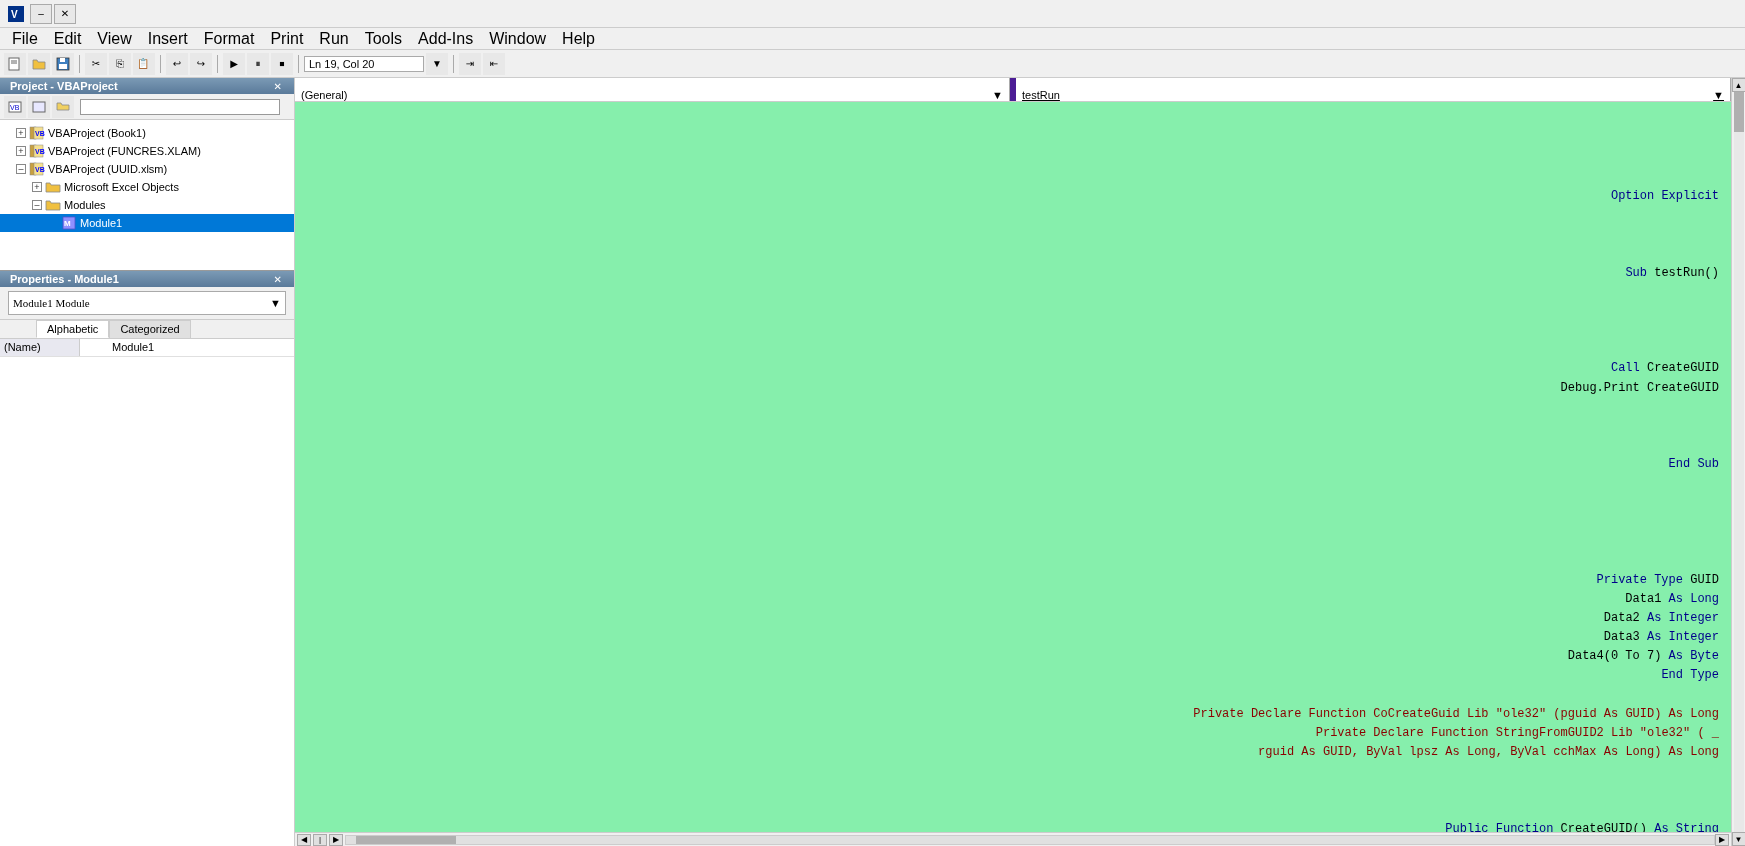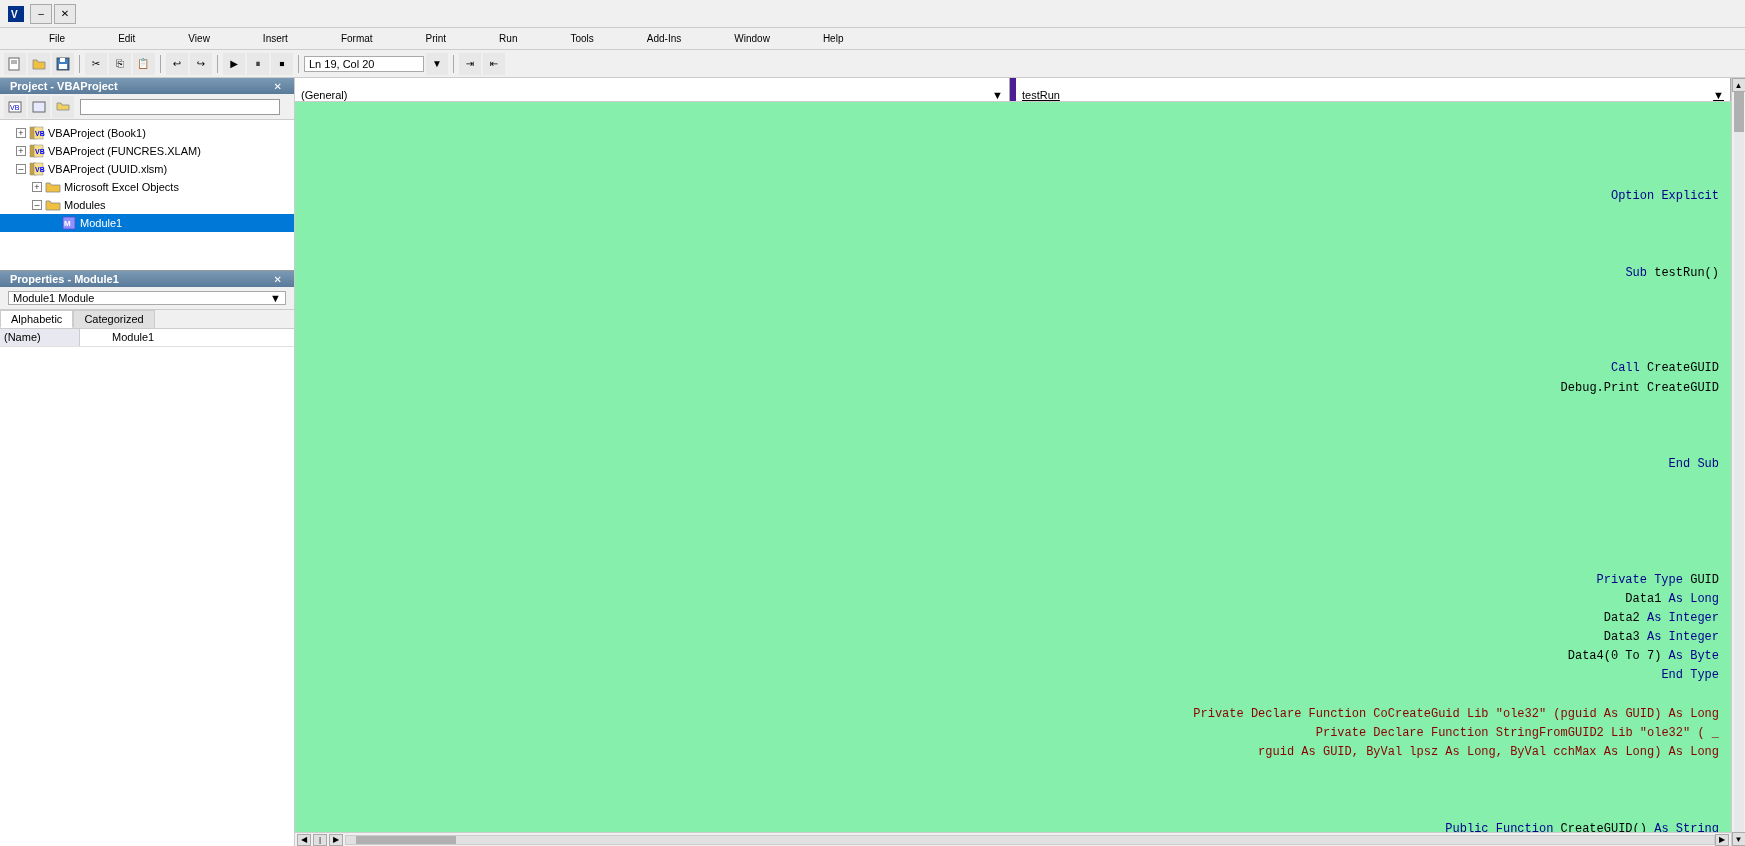--- a/index.html
+++ b/index.html
@@ -56,22 +56,21 @@
       background: #f0f0f0;
       height: 22px;
       display: flex;
       align-items: center;
       padding: 0 4px;
       border-bottom: 1px solid #ccc;
     }
     .menu-item {
       padding: 2px 8px;
       cursor: pointer;
-      font-size: 10px;
-      margin-left: 37px;
+      font-size: 16px;
     }
 
     
     .toolbar {
       background: #f0f0f0;
       height: 28px;
       display: flex;
       align-items: center;
       padding: 0 4px;
       border-bottom: 1px solid #ccc;
@@ -204,41 +203,43 @@
       display: flex;
       flex-direction: column;
       flex: 1;
     }
     .props-dropdown {
       background: white;
       border: 1px solid #aaa;
       padding: 2px 4px;
       font-size: 11px;
       margin: 2px 4px;
-      height: 14px;
+      height: 24px;
       display: flex;
       align-items: center;
       justify-content: space-between;
+      font-family: Liberation Serif, serif;
     }
     .props-tabs {
       display: flex;
       background: #f0f0f0;
       border-bottom: 1px solid #ccc;
     }
     .props-tab {
       padding: 2px 10px;
       font-size: 11px;
       cursor: pointer;
       border: 1px solid #ccc;
       border-bottom: none;
       background: #e0e0e0;
     }
     .props-tab.active {
       background: white;
       border-bottom: 1px solid white;
+      margin-left: 36px;
     }
     .props-content {
       background: white;
       flex: 1;
       overflow-y: auto;
     }
     .props-row {
       display: flex;
       border-bottom: 1px solid #e0e0e0;
       min-height: 18px;

